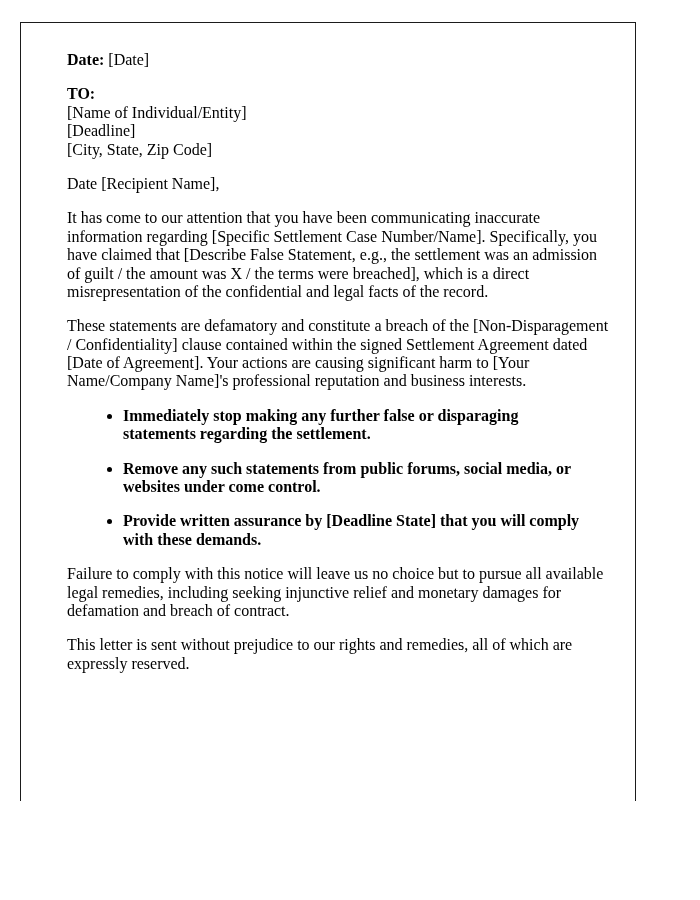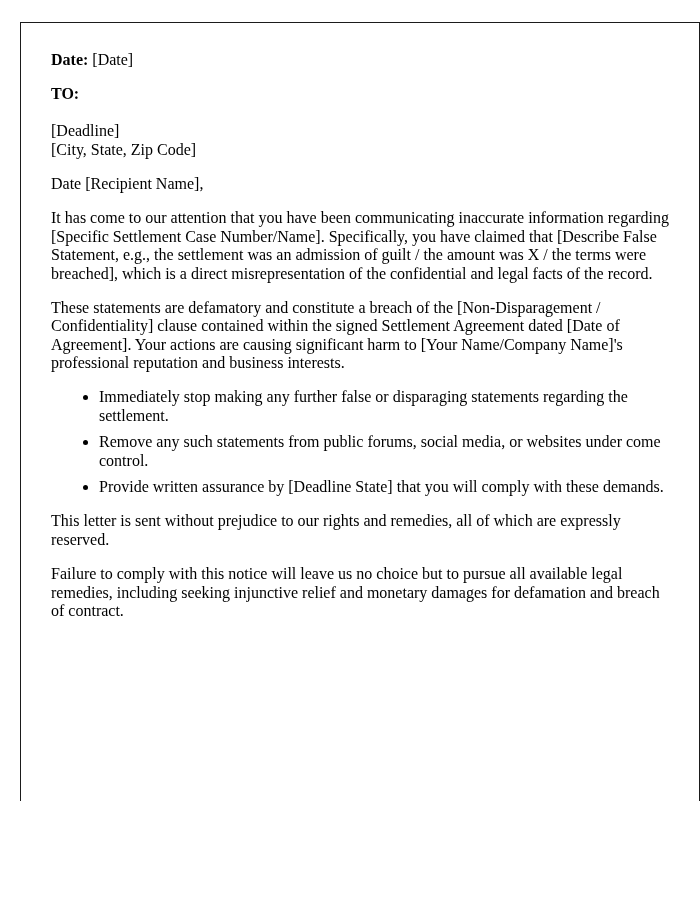--- a/index.html
+++ b/index.html
@@ -13,67 +13,68 @@
     position: relative;
     font-family: "Liberation Serif", "DejaVu Serif", serif;
     font-size: 16px;
     line-height: 1.15;
     color: #000000;
   }
   .letter-box {
     position: absolute;
     left: 20px;
     top: 22px;
-    width: 680px;
+    width: 616px;
     height: 779px;
     box-sizing: border-box;
     border: 1px solid #1b1b1b;
     border-bottom: none;
-    padding: 12px 26px 0 30px;
+    padding: 12px 26px 0 46px;
     background: #ffffff;
     overflow: hidden;
   }
   .letter-box p {
     margin: 16px 0;
   }
   .letter-box ul {
     margin: 16px 0;
     padding-left: 40px;
   }
   .letter-box li {
-    margin: 8px;
+    margin: 16px;
+    font-weight: bold;
   }
   strong { font-weight: bold; }
 </style>
 </head>
 <body>
 
 <div class="letter-box">
 
   <p><strong>Date:</strong> <span>[Date]</span></p>
 
   <p>
     <strong>TO:</strong><br>
-    <br>
+    <span>[Name of Individual/Entity]</span><br>
     <span>[Deadline]</span><br>
     <span>[City, State, Zip Code]</span>
   </p>
 
 
   <p>Date [Recipient Name],</p>
 
 
   <p>It has come to our attention that you have been communicating inaccurate information regarding [Specific Settlement Case Number/Name]. Specifically, you have claimed that [Describe False Statement, e.g., the settlement was an admission of guilt / the amount was X / the terms were breached], which is a direct misrepresentation of the confidential and legal facts of the record.</p>
 
   <p>These statements are defamatory and constitute a breach of the [Non-Disparagement / Confidentiality] clause contained within the signed Settlement Agreement dated [Date of Agreement]. Your actions are causing significant harm to [Your Name/Company Name]'s professional reputation and business interests.</p>
 
 
   <ul>
     <li>Immediately stop making any further false or disparaging statements regarding the settlement.</li>
     <li>Remove any such statements from public forums, social media, or websites under come control.</li>
     <li>Provide written assurance by [Deadline State] that you will comply with these demands.</li>
   </ul>
 
+  <p>Failure to comply with this notice will leave us no choice but to pursue all available legal remedies, including seeking injunctive relief and monetary damages for defamation and breach of contract.</p>
+
   <p>This letter is sent without prejudice to our rights and remedies, all of which are expressly reserved.</p>
-
-  <p>Failure to comply with this notice will leave us no choice but to pursue all available legal remedies, including seeking injunctive relief and monetary damages for defamation and breach of contract.</p>
 
 </div>
 
 </body></html>

